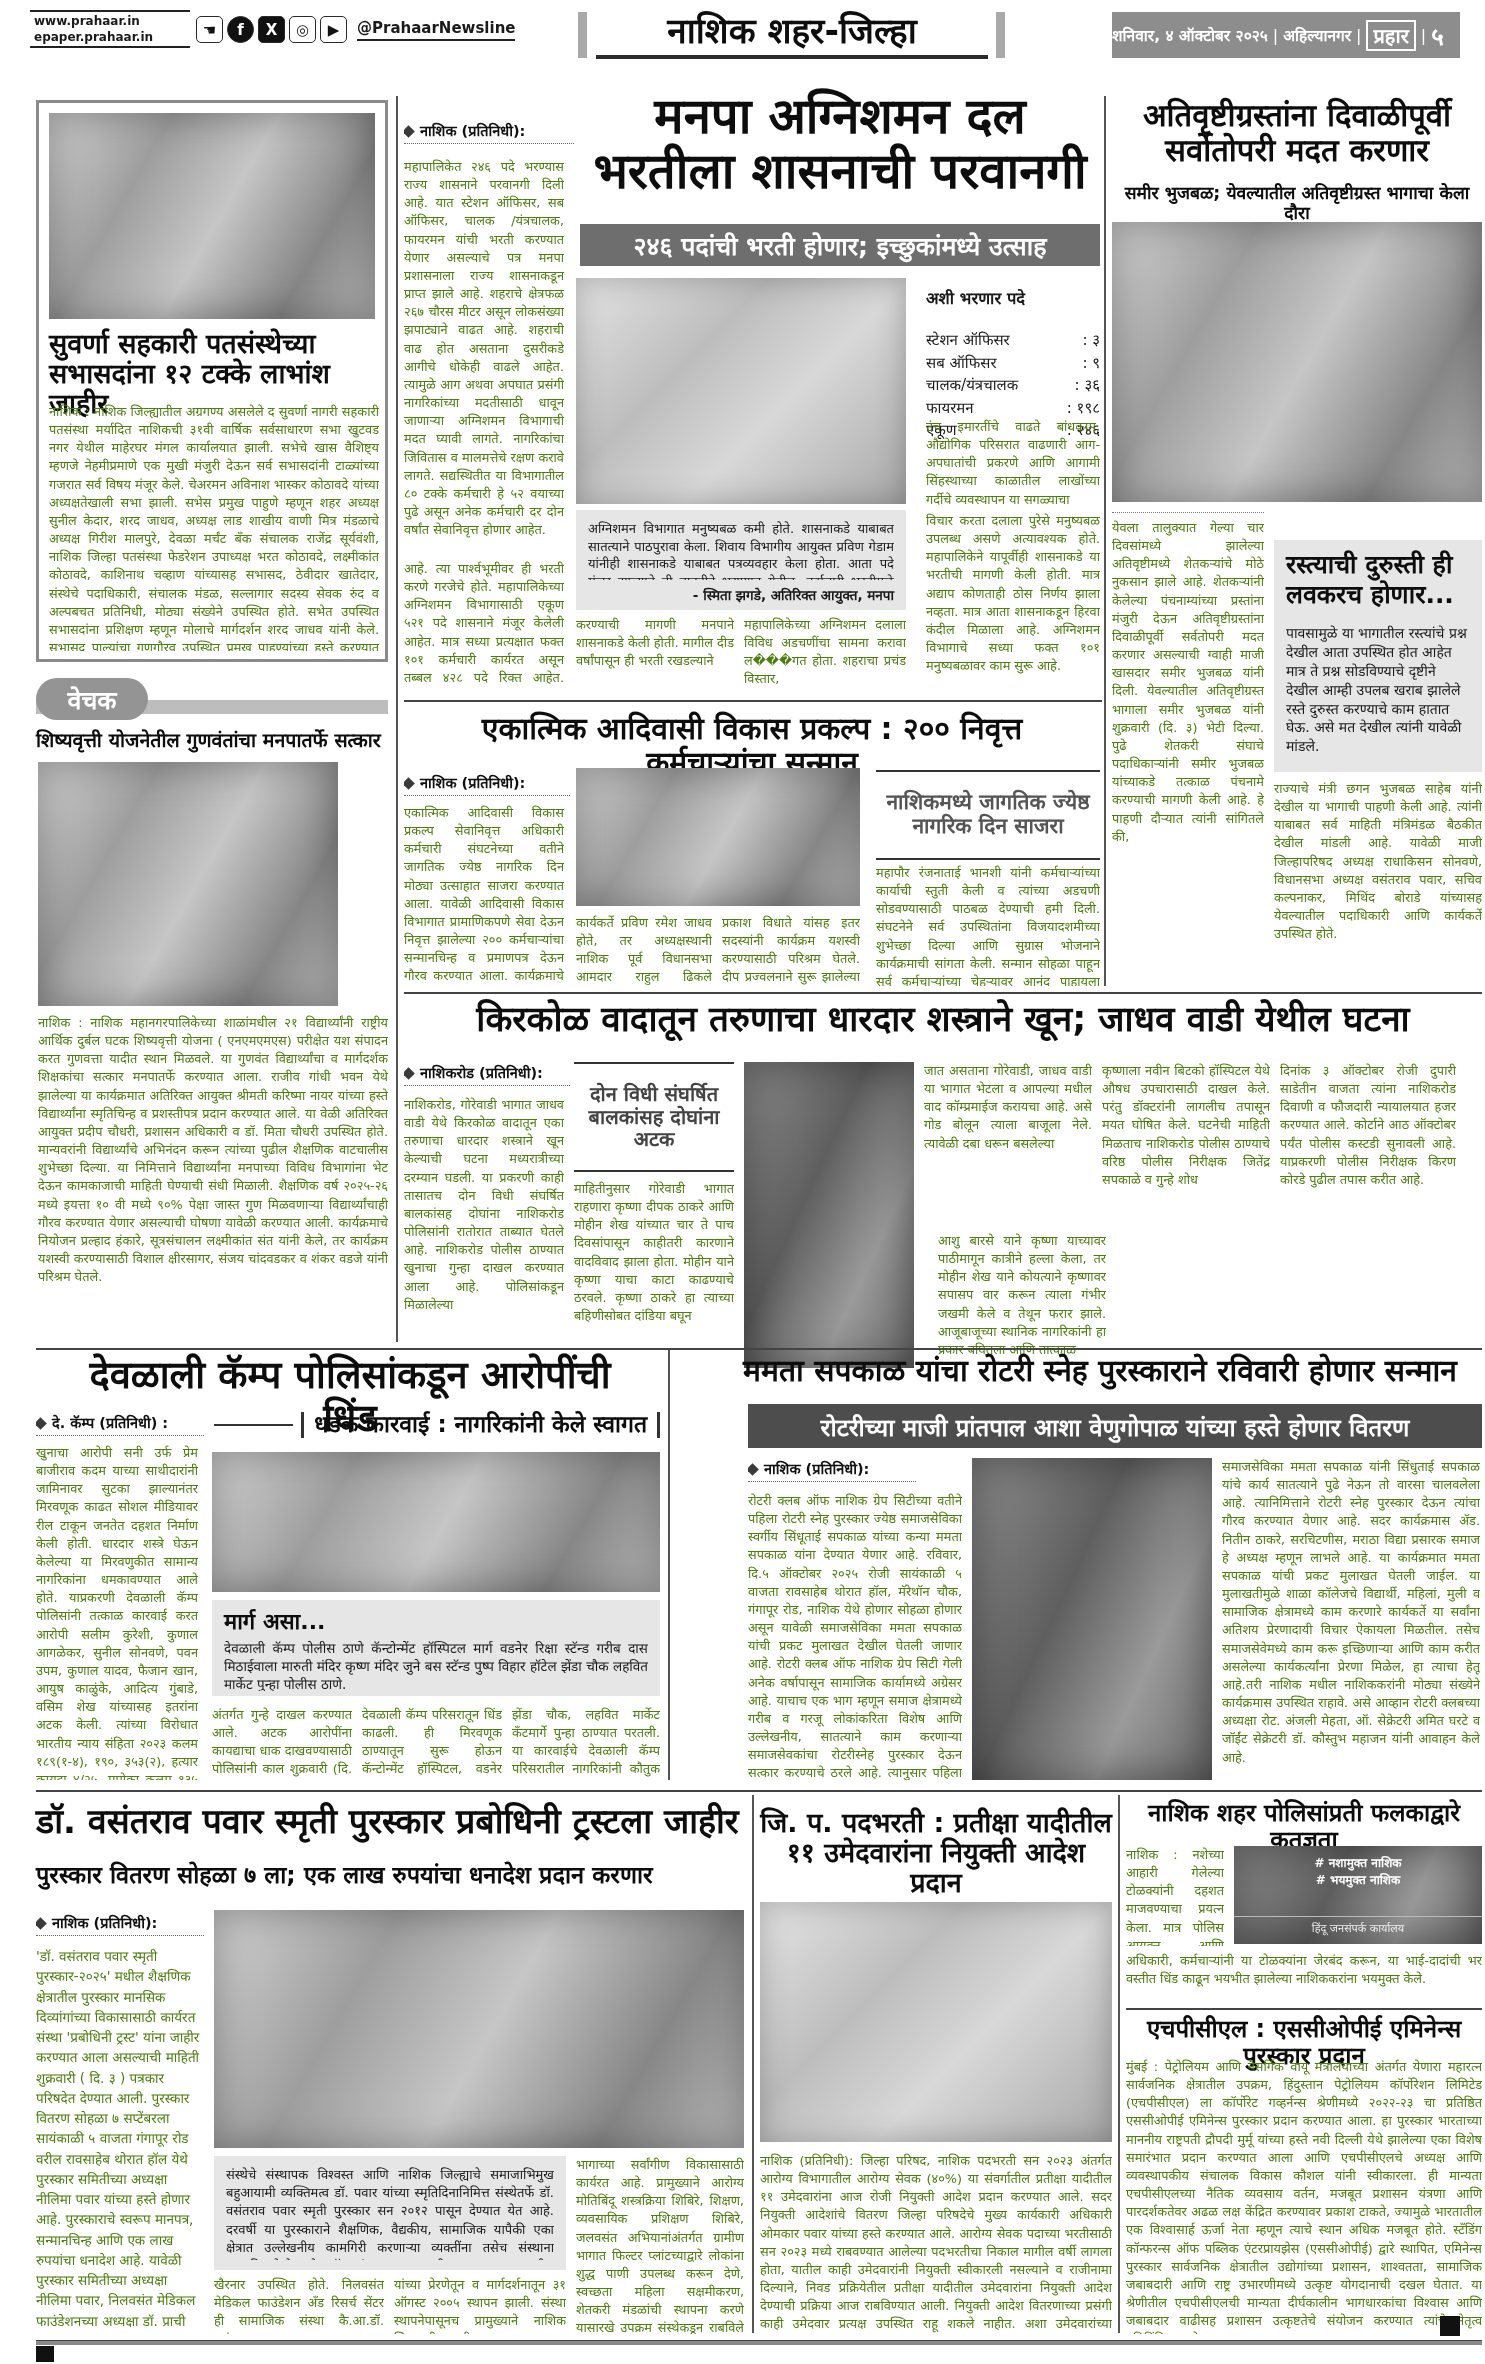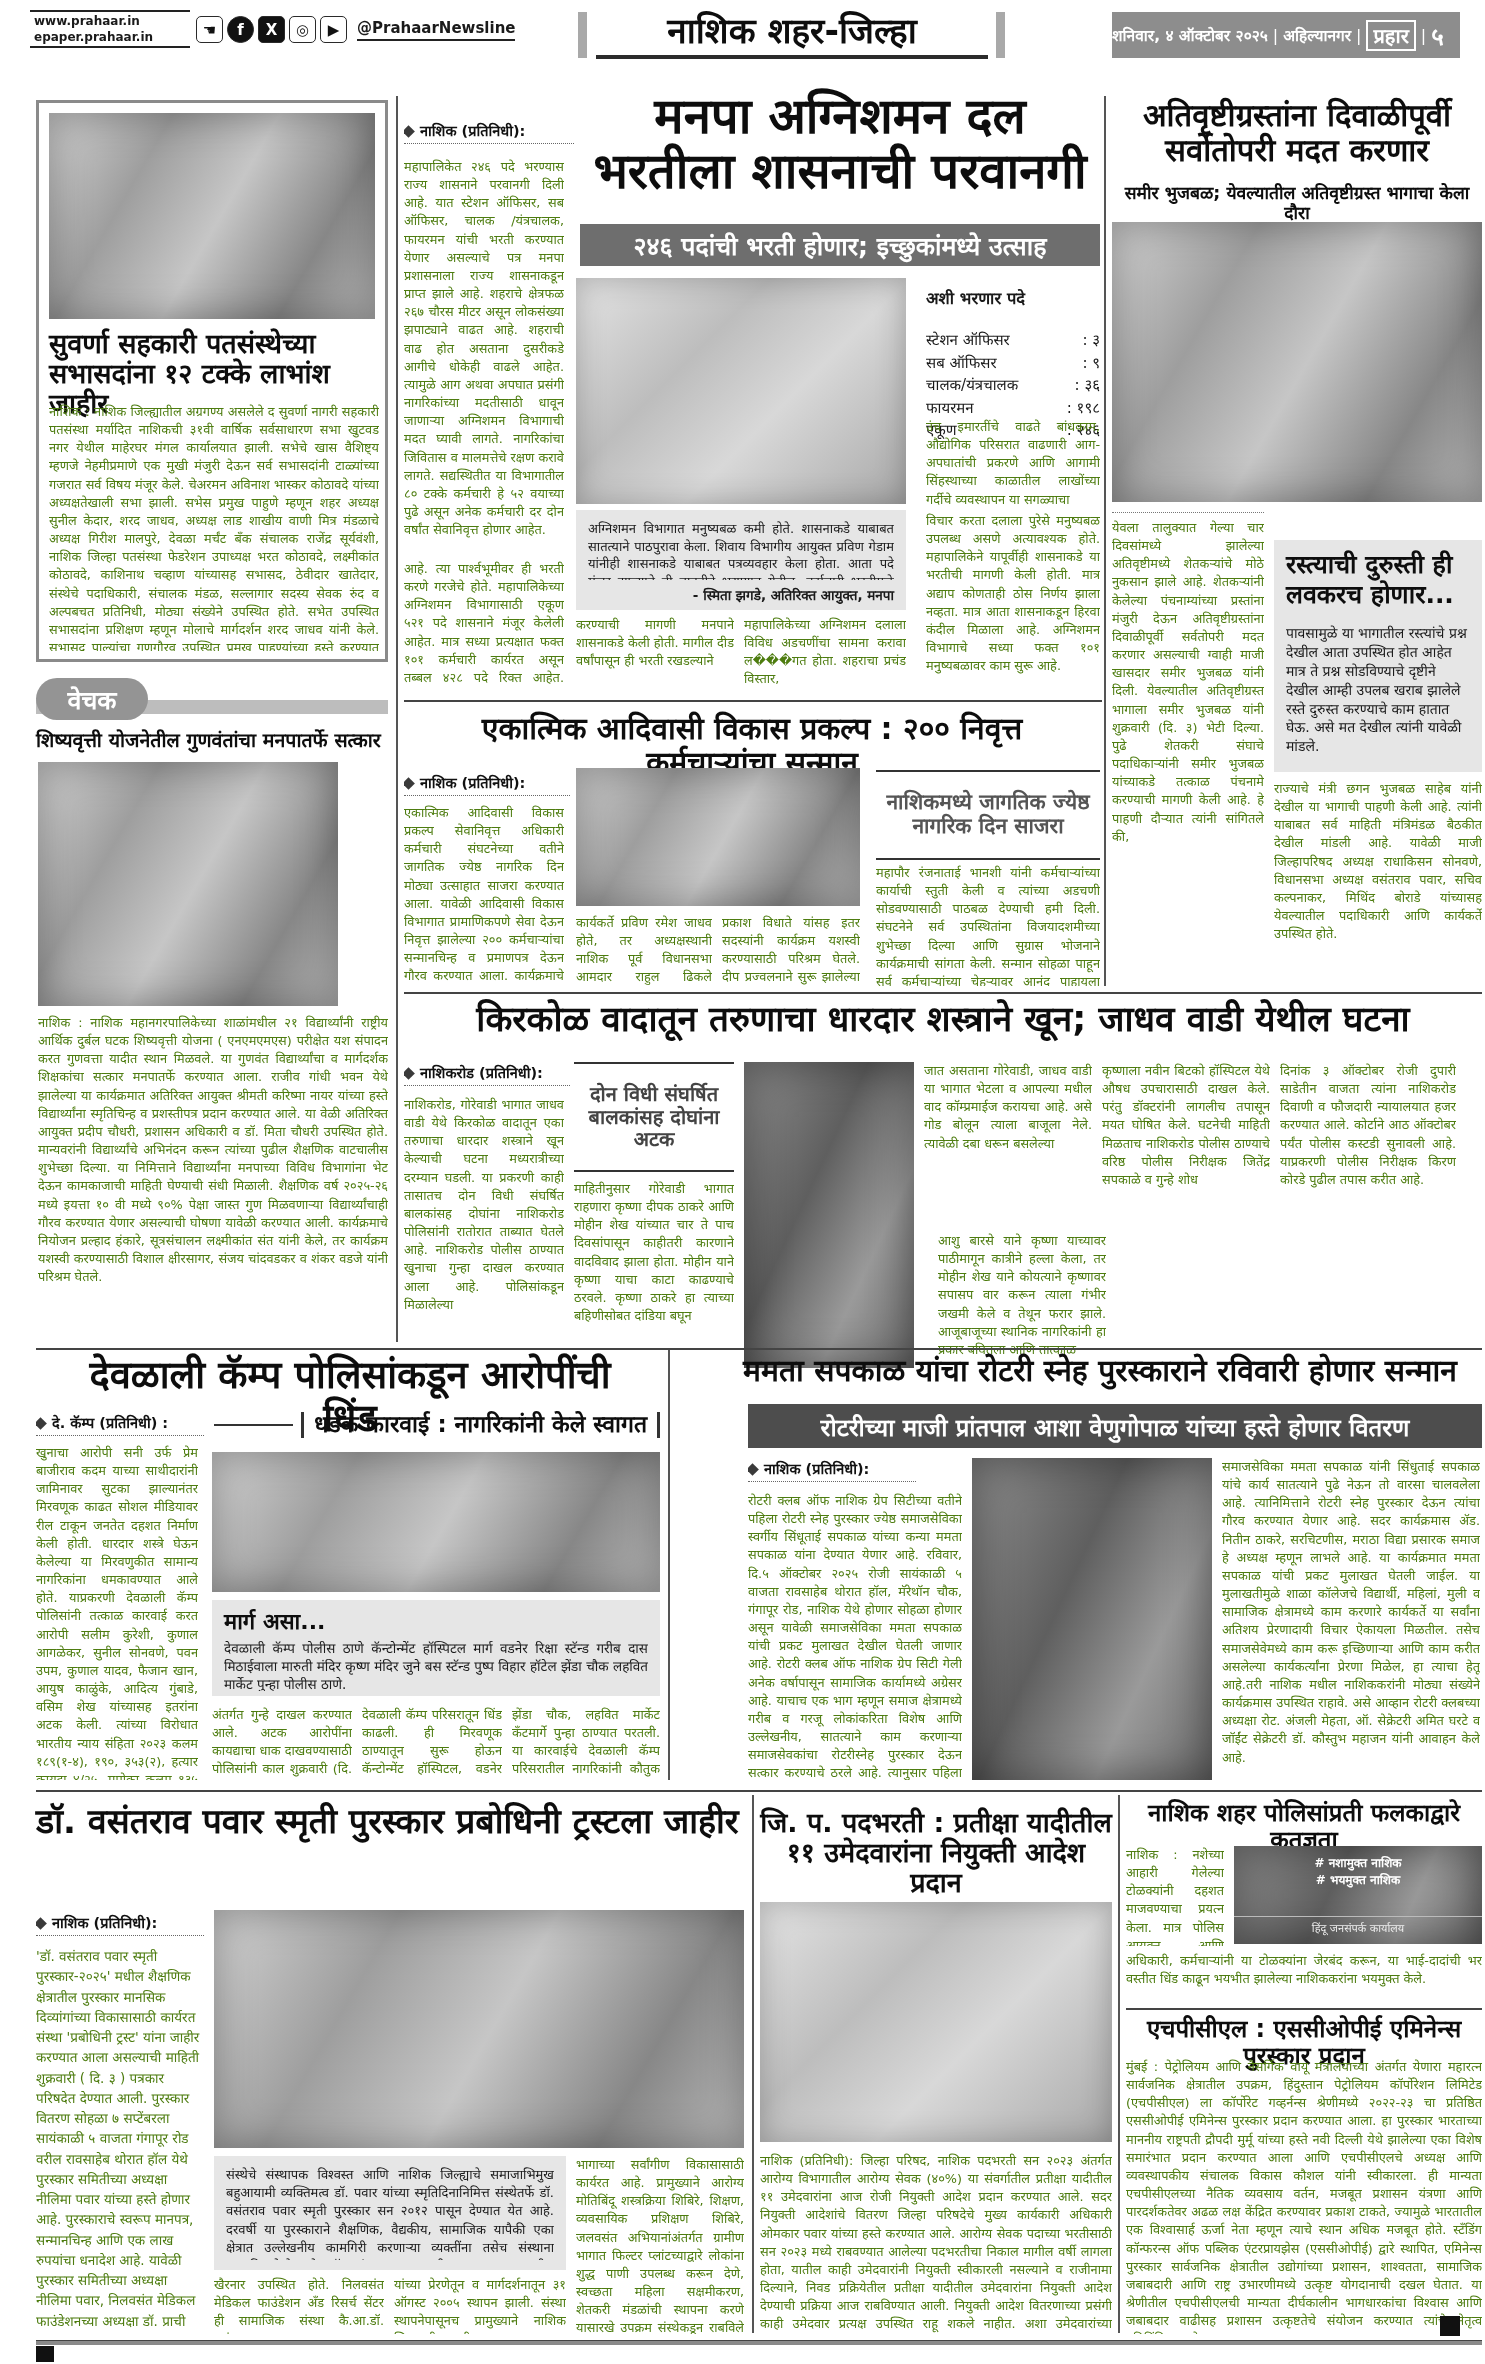--- a/index.html
+++ b/index.html
@@ -180,20 +180,21 @@
   <div class="abs byline" style="left:748px;top:1458px;width:168px;">
     <span class="diamond"></span><span>नाशिक (प्रतिनिधी):</span>
   </div>
   <div class="abs bodytxt" style="left:748px;top:1492px;width:214px;height:288px;">रोटरी क्लब ऑफ नाशिक ग्रेप सिटीच्या वतीने पहिला रोटरी स्नेह पुरस्कार ज्येष्ठ समाजसेविका स्वर्गीय सिंधूताई सपकाळ यांच्या कन्या ममता सपकाळ यांना देण्यात येणार आहे. रविवार, दि.५ ऑक्टोबर २०२५ रोजी सायंकाळी ५ वाजता रावसाहेब थोरात हॉल, मॅरेथॉन चौक, गंगापूर रोड, नाशिक येथे होणार सोहळा होणार असून यावेळी समाजसेविका ममता सपकाळ यांची प्रकट मुलाखत देखील घेतली जाणार आहे. रोटरी क्लब ऑफ नाशिक ग्रेप सिटी गेली अनेक वर्षापासून सामाजिक कार्यामध्ये अग्रेसर आहे. याचाच एक भाग म्हणून समाज क्षेत्रामध्ये गरीब व गरजू लोकांकरिता विशेष आणि उल्लेखनीय, सातत्याने काम करणाऱ्या समाजसेवकांचा रोटरीस्नेह पुरस्कार देऊन सत्कार करण्याचे ठरले आहे. त्यानुसार पहिला पुरस्कार थोर समाजसेविका स्व.सिंधुताई सपकाळ यांच्या कन्या ममता सपकाळ यांना त्यांनी महिला व लहान मुलींकरता केलेल्या विशेष कार्याची दखल घेऊन देण्यात येत आहे.</div>
   <div class="abs photo-dark" style="left:972px;top:1458px;width:240px;height:322px;"></div>
   <div class="abs bodytxt" style="left:1222px;top:1458px;width:258px;height:322px;">समाजसेविका ममता सपकाळ यांनी सिंधुताई सपकाळ यांचे कार्य सातत्याने पुढे नेऊन तो वारसा चालवलेला आहे. त्यानिमित्ताने रोटरी स्नेह पुरस्कार देऊन त्यांचा गौरव करण्यात येणार आहे. सदर कार्यक्रमास ॲड. नितीन ठाकरे, सरचिटणीस, मराठा विद्या प्रसारक समाज हे अध्यक्ष म्हणून लाभले आहे. या कार्यक्रमात ममता सपकाळ यांची प्रकट मुलाखत घेतली जाईल. या मुलाखतीमुळे शाळा कॉलेजचे विद्यार्थी, महिलां, मुली व सामाजिक क्षेत्रामध्ये काम करणारे कार्यकर्ते या सर्वांना अतिशय प्रेरणादायी विचार ऐकायला मिळतील. तसेच समाजसेवेमध्ये काम करू इच्छिणाऱ्या आणि काम करीत असलेल्या कार्यकर्त्यांना प्रेरणा मिळेल, हा त्याचा हेतू आहे.तरी नाशिक मधील नाशिककरांनी मोठ्या संख्येने कार्यक्रमास उपस्थित राहावे. असे आव्हान रोटरी क्लबच्या अध्यक्षा रोट. अंजली मेहता, ऑ. सेक्रेटरी अमित घरटे व जॉईंट सेक्रेटरी डॉ. कौस्तुभ महाजन यांनी आवाहन केले आहे.</div>
 
   <div class="abs hrule" style="left:36px;top:1790px;width:1446px;"></div>
 
   <div class="abs hl" style="left:36px;top:1802px;width:706px;font-size:34px;">डॉ. वसंतराव पवार स्मृती पुरस्कार प्रबोधिनी ट्रस्टला जाहीर</div>
+  <div class="abs hl" style="left:36px;top:1862px;width:700px;font-size:23.5px;">पुरस्कार वितरण सोहळा ७ ला; एक लाख रुपयांचा धनादेश प्रदान करणार</div>
   <div class="abs byline" style="left:36px;top:1912px;width:168px;">
     <span class="diamond"></span><span>नाशिक (प्रतिनिधी):</span>
   </div>
   <div class="abs bodytxt" style="left:36px;top:1946px;width:166px;height:388px;font-size:13.5px;line-height:1.5;text-align:left;">'डॉ. वसंतराव पवार स्मृती पुरस्कार-२०२५' मधील शैक्षणिक क्षेत्रातील पुरस्कार मानसिक दिव्यांगांच्या विकासासाठी कार्यरत संस्था 'प्रबोधिनी ट्रस्ट' यांना जाहीर करण्यात आला असल्याची माहिती शुक्रवारी ( दि. ३ ) पत्रकार परिषदेत देण्यात आली. पुरस्कार वितरण सोहळा ७ सप्टेंबरला सायंकाळी ५ वाजता गंगापूर रोड वरील रावसाहेब थोरात हॉल येथे पुरस्कार समितीच्या अध्यक्षा नीलिमा पवार यांच्या हस्ते होणार आहे. पुरस्काराचे स्वरूप मानपत्र, सन्मानचिन्ह आणि एक लाख रुपयांचा धनादेश आहे. यावेळी पुरस्कार समितीच्या अध्यक्षा नीलिमा पवार, निलवसंत मेडिकल फाउंडेशनच्या अध्यक्षा डॉ. प्राची पवार, रंजना पाटील, डॉ. ओमप्रकाश कुलकर्णी, वसंतराव</div>
   <div class="abs photo" style="left:214px;top:1910px;width:530px;height:238px;"></div>
   <div class="abs gbox" style="left:214px;top:2156px;width:352px;height:114px;">
     <div style="font-size:13px;line-height:1.4;text-align:justify;overflow:hidden;height:94px;">संस्थेचे संस्थापक विश्वस्त आणि नाशिक जिल्ह्याचे समाजाभिमुख बहुआयामी व्यक्तिमत्व डॉ. पवार यांच्या स्मृतिदिनानिमित्त संस्थेतर्फे डॉ. वसंतराव पवार स्मृती पुरस्कार सन २०१२ पासून देण्यात येत आहे. दरवर्षी या पुरस्काराने शैक्षणिक, वैद्यकीय, सामाजिक यापैकी एका क्षेत्रात उल्लेखनीय कामगिरी करणाऱ्या व्यक्तींना तसेच संस्थाना सन्मानित केले जाते. 'डॉ. वसंतराव पवार स्मृती पुरस्कार-२०२५' मधील शैक्षणिक क्षेत्रातील पुरस्कार मानसिक दिव्यांगांच्या विकासासाठी कार्यरत संस्था 'प्रबोधिनी ट्रस्ट' यांना जाहीर झाला आहे.</div>
   </div>
   <div class="abs bodytxt" style="left:214px;top:2276px;width:170px;height:58px;">खैरनार उपस्थित होते. निलवसंत मेडिकल फाउंडेशन अँड रिसर्च सेंटर ही सामाजिक संस्था कै.आ.डॉ. वसंतराव पवार</div>
   <div class="abs bodytxt" style="left:394px;top:2276px;width:172px;height:58px;">यांच्या प्रेरणेतून व मार्गदर्शनातून ३१ ऑगस्ट २००५ स्थापन झाली. संस्था स्थापनेपासूनच प्रामुख्याने नाशिक जिल्ह्यातील ग्रामीण</div>

